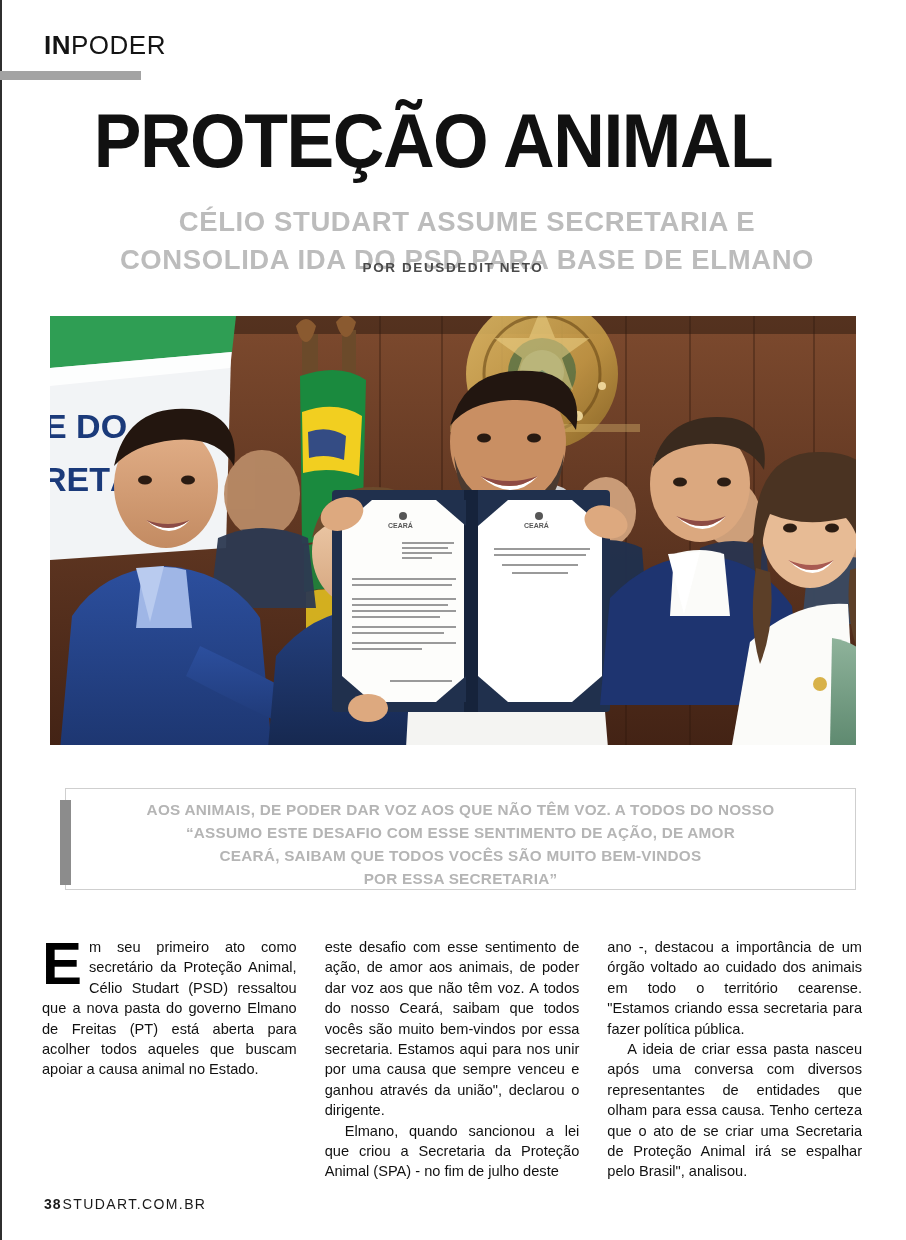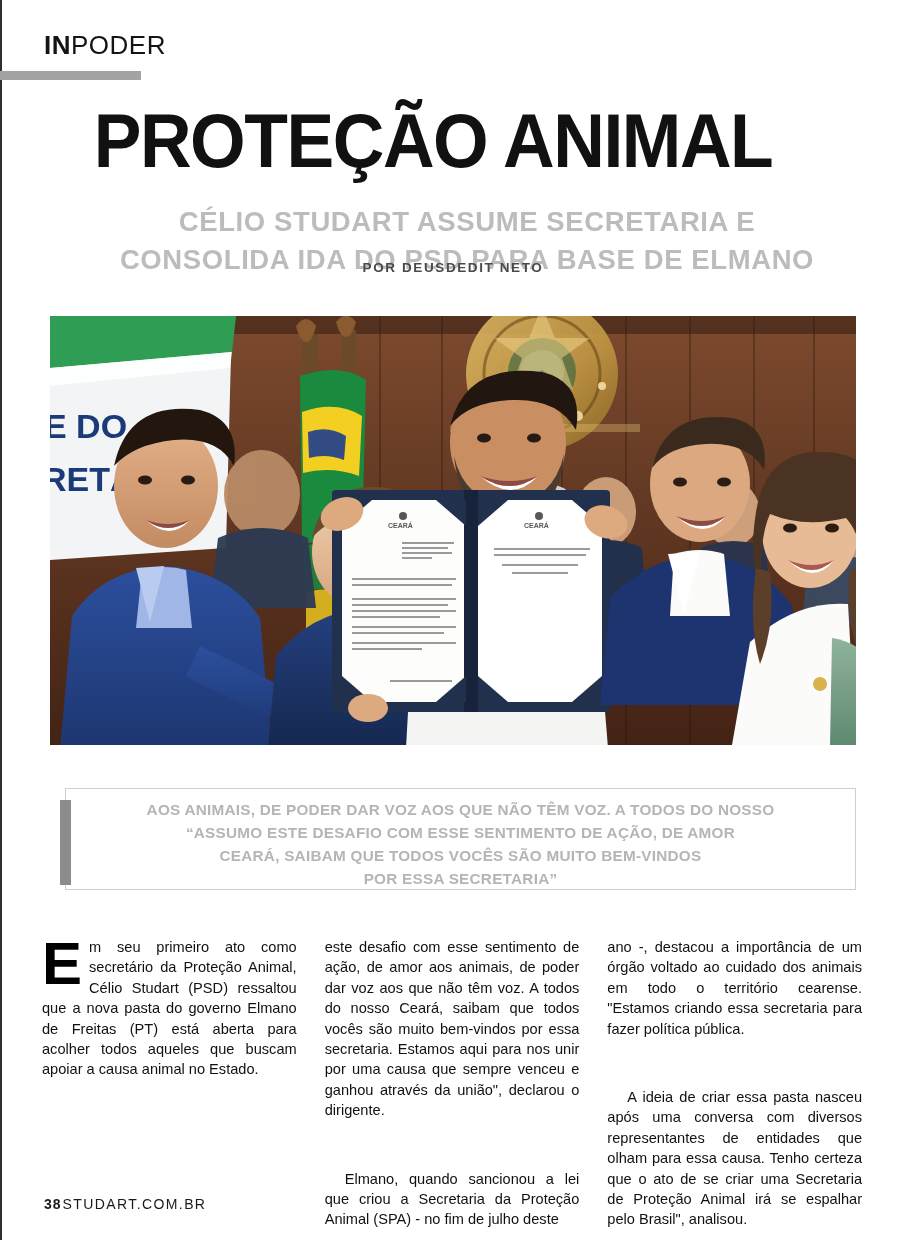--- a/index.html
+++ b/index.html
@@ -149,21 +149,21 @@
   }
   .col {
     width: 255px;
     font-size: 14.6px;
     line-height: 20.4px;
     color: #111111;
     text-align: justify;
     hyphens: none;
   }
   .col p { margin: 0; }
-  .col p + p { text-indent: 20px; margin-top: 48px; }
+  .col p + p { text-indent: 20px; }
   .dropcap {
     float: left;
     font-size: 60px;
     line-height: 49px;
     font-weight: 800;
     margin: 2px 7px 0 0;
     color: #000000;
   }
 
   

